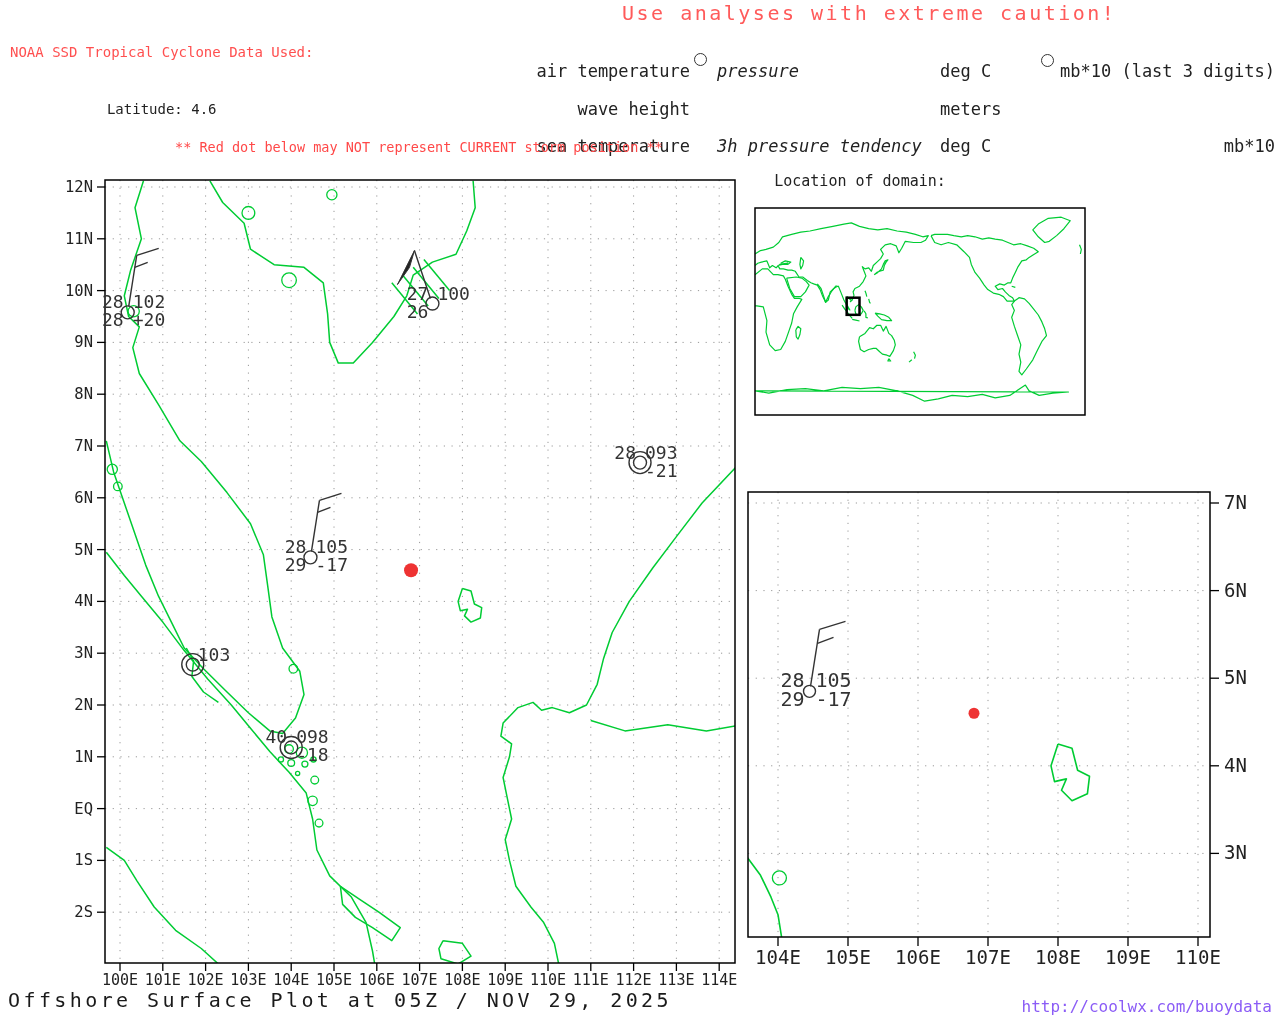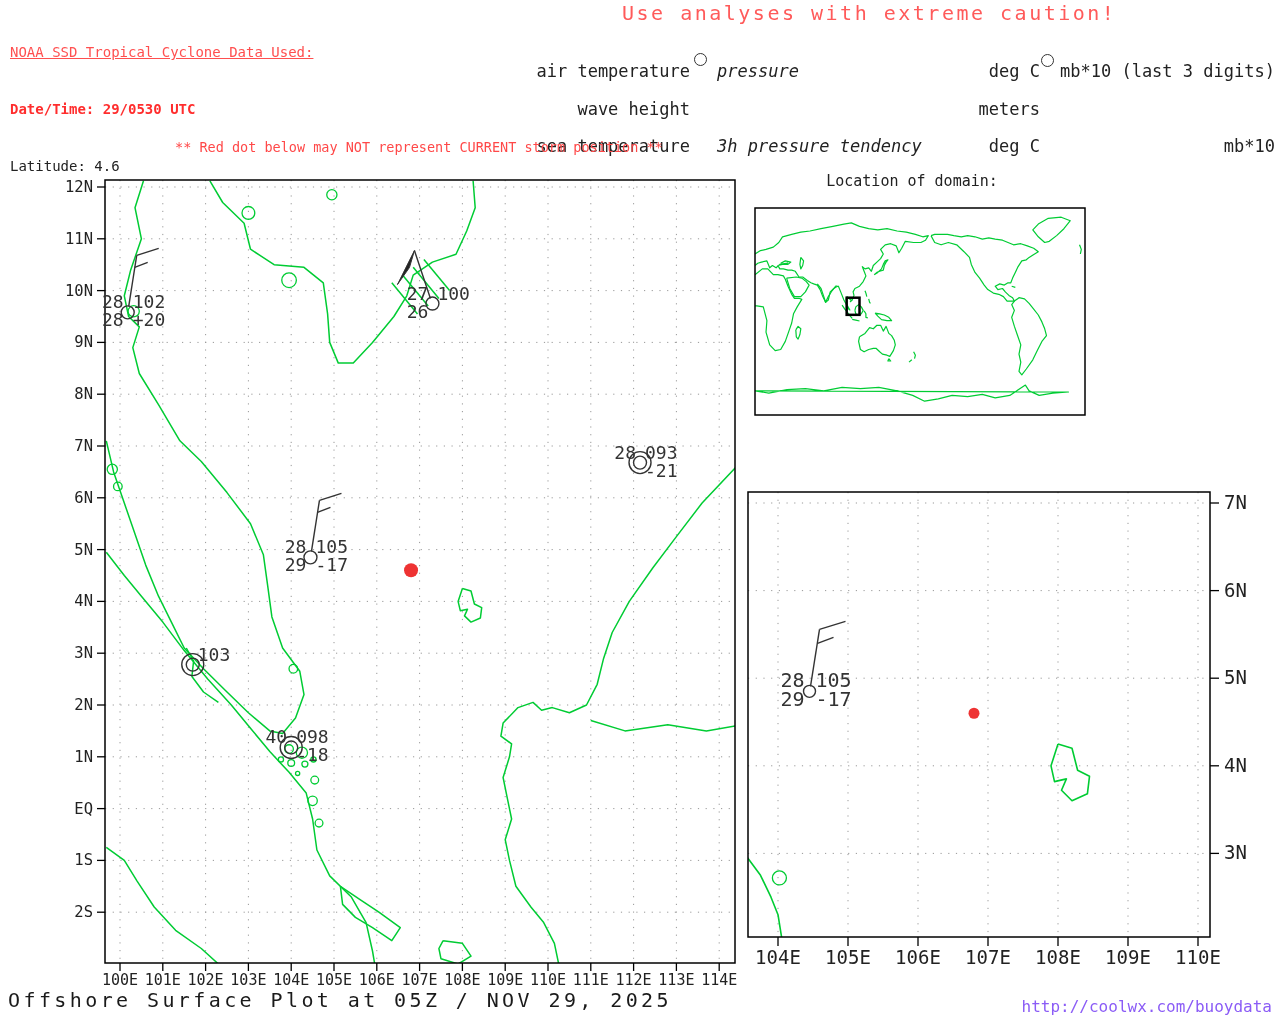--- a/index.html
+++ b/index.html
@@ -1,34 +1,34 @@
 <!DOCTYPE html>
 <html><head>
 <meta charset="utf-8">
 <style>
   html,body{margin:0;padding:0;}
   body{width:1280px;height:1024px;background:#ffffff;overflow:hidden;position:relative;
        font-family:"DejaVu Sans Mono",monospace;-webkit-font-smoothing:antialiased;}
-  .abs{position:absolute;}
+  .abs{position:absolute;text-align:center;}
   #gfx{position:absolute;left:0;top:0;}
   #header{left:10px;top:5px;font-size:14px;line-height:19px;color:#222;white-space:pre;}
-  .hdr-red{color:#ff4f4f;text-decoration:underline;}
+  .hdr-red{color:#ff4f4f;}
   .hdr-red-bold{color:#ff2d2d;font-weight:bold;}
   #caution{left:622px;top:1px;font-size:20px;letter-spacing:2.5px;color:#ff5a5a;white-space:nowrap;}
   .legend-col{font-size:17px;line-height:12.5px;color:#222;white-space:pre;}
   .legend-line{height:12.5px;}
   .legend-circle{width:11px;height:11px;border:1.5px solid #333;border-radius:50%;background:transparent;}
   #legend-model-left{left:500px;top:40px;width:190px;text-align:right;}
   #legend-model-circle{left:694px;top:53px;}
   #legend-model-right{left:717px;top:40px;text-align:left;font-style:italic;}
-  #legend-units-left{left:940px;top:40px;width:100px;text-align:right;}
+  #legend-units-left{left:940px;top:40px;width:100px;text-align:left;}
   #legend-units-circle{left:1041px;top:54px;}
   #legend-units-right{left:1060px;top:40px;text-align:right;}
   #warning{left:175px;top:139px;font-size:13.5px;color:#ff4848;white-space:nowrap;}
-  #world-title{left:762px;top:172px;width:300px;text-align:center;font-size:15px;color:#222;}
+  #world-title{left:710px;top:172px;width:300px;text-align:center;font-size:15px;color:#222;}
   #footer-title{left:8px;top:988px;font-size:20px;letter-spacing:3.4px;color:#1a1a1a;white-space:nowrap;}
   #footer-url{right:8px;top:997px;font-size:16px;color:#8b5cf6;white-space:nowrap;}
 </style>
 </head>
 <body>
 
 <svg id="gfx" width="1280" height="1024" viewBox="0 0 1280 1024">
     <defs>
       <clipPath id="cm">
         <rect x="105" y="180" width="630" height="783"></rect>
@@ -301,21 +301,20 @@
       <text x="287.2" y="743.476" text-anchor="end" font-size="18" font-family="&quot;DejaVu Sans Mono&quot;, monospace" fill="#333333">40</text>
       <text x="296.2" y="743.476" text-anchor="start" font-size="18" font-family="&quot;DejaVu Sans Mono&quot;, monospace" fill="#333333">098</text>
       <text x="296.2" y="761.476" text-anchor="start" font-size="18" font-family="&quot;DejaVu Sans Mono&quot;, monospace" fill="#333333">-18</text>
     </g>
     <circle cx="411.03999999999985" cy="570.3199999999999" r="7" fill="#ee3333"></circle>
     <circle cx="973.9999999999998" cy="713.24" r="5.5" fill="#ee3333"></circle>
   </svg>
 
 <div id="header" class="abs">
   <div class="hdr-red">NOAA SSD Tropical Cyclone Data Used:</div>
-  <div class="hdr-red-bold">Date/Time: 29/0530 UTC</div>
   <div>Latitude: 4.6</div>
 </div>
 
 <div id="caution" class="abs">Use analyses with extreme caution!</div>
 
 <div id="legend-model-left" class="abs legend-col">
   <div class="legend-line">air temperature</div>
   <div class="legend-line">wave height</div>
   <div class="legend-line">sea temperature</div>
 </div>

